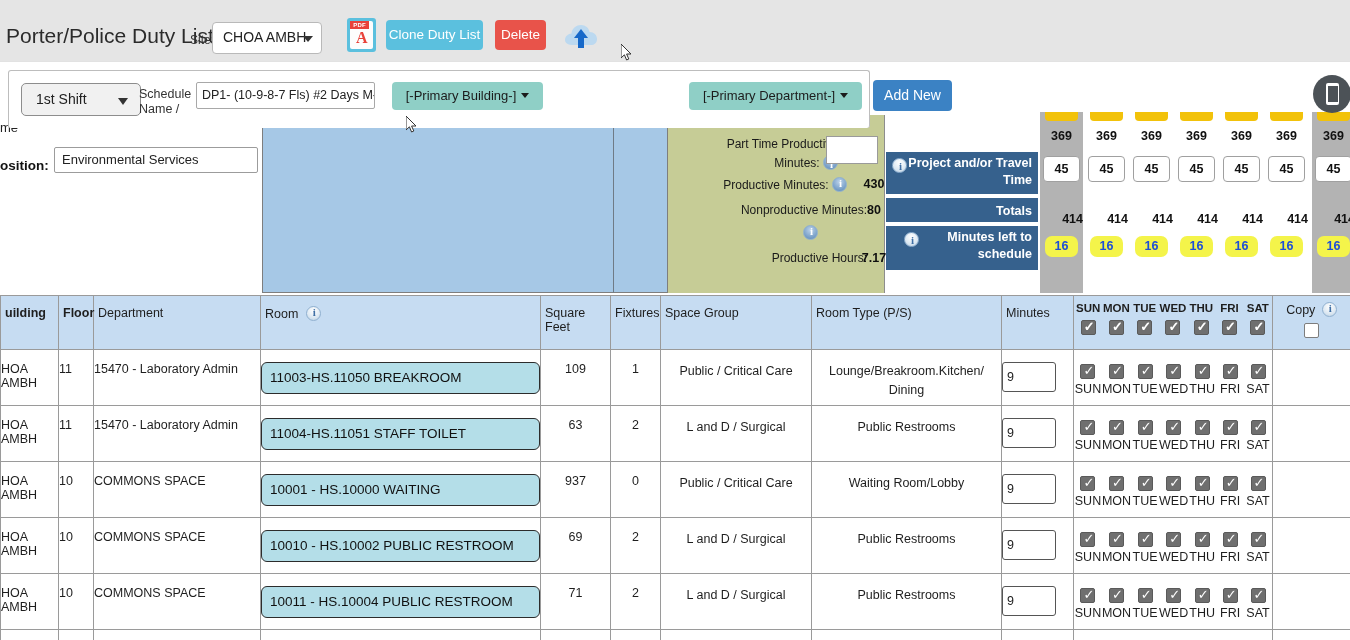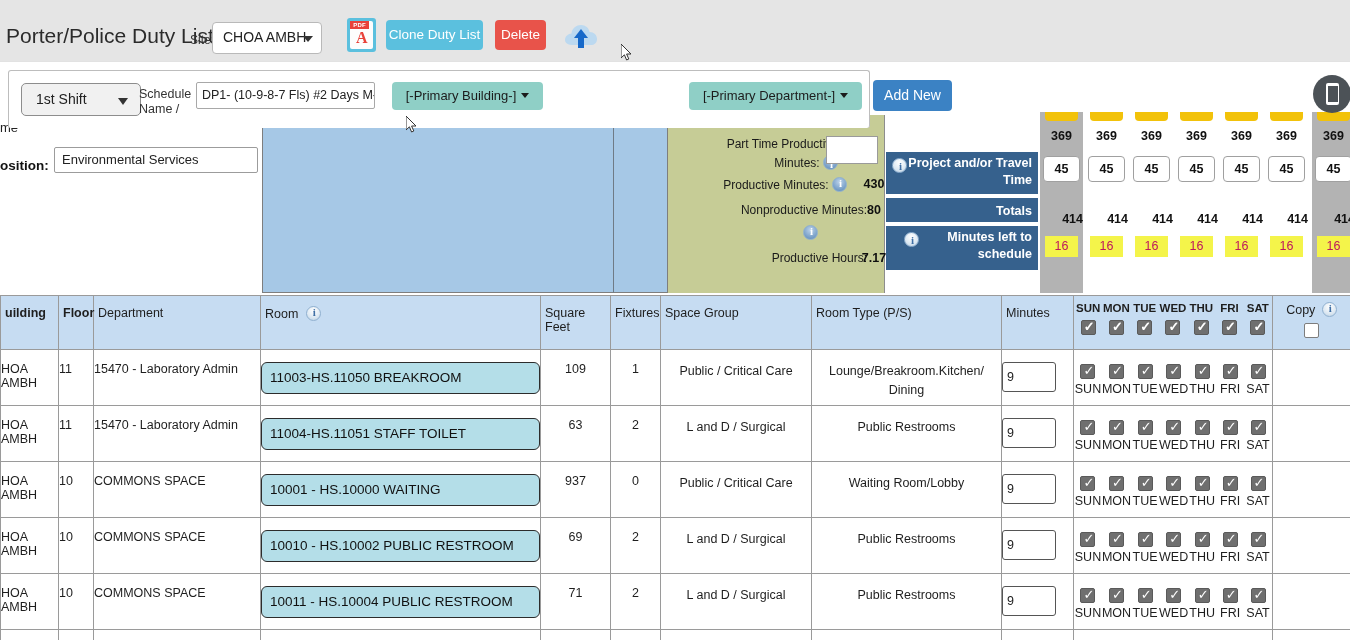--- a/index.html
+++ b/index.html
@@ -231,21 +231,21 @@
     font-size: 12.5px; font-weight: bold; color: #111;
     text-align: center; line-height: 24px;
   }
   .numcol .v3 {
     position: absolute; left: 0; top: 100px; width: 43px; text-align: right;
     font-size: 12.5px; font-weight: bold; color: #111;
   }
   .numcol .v4 {
     position: absolute; left: 5px; top: 124px; width: 33px; height: 21px;
     background: #f4f44a; text-align: center; font-size: 12.5px;
-    font-weight: normal; color: #be185d; line-height: 21px;
+    font-weight: bold; color: #1d4ed8; line-height: 21px; border-radius: 7px;
   }
 
   
   .gridwrap { position: absolute; left: 0; top: 295px; width: 1350px; height: 345px; overflow: hidden; }
   table.grid { border-collapse: collapse; width: 1350px; table-layout: fixed; }
   table.grid th, table.grid td {
     border: 1px solid #9a9a9a; font-size: 12.5px; color: #1e1e1e;
     padding: 0; vertical-align: top;
   }
   table.grid thead th {

